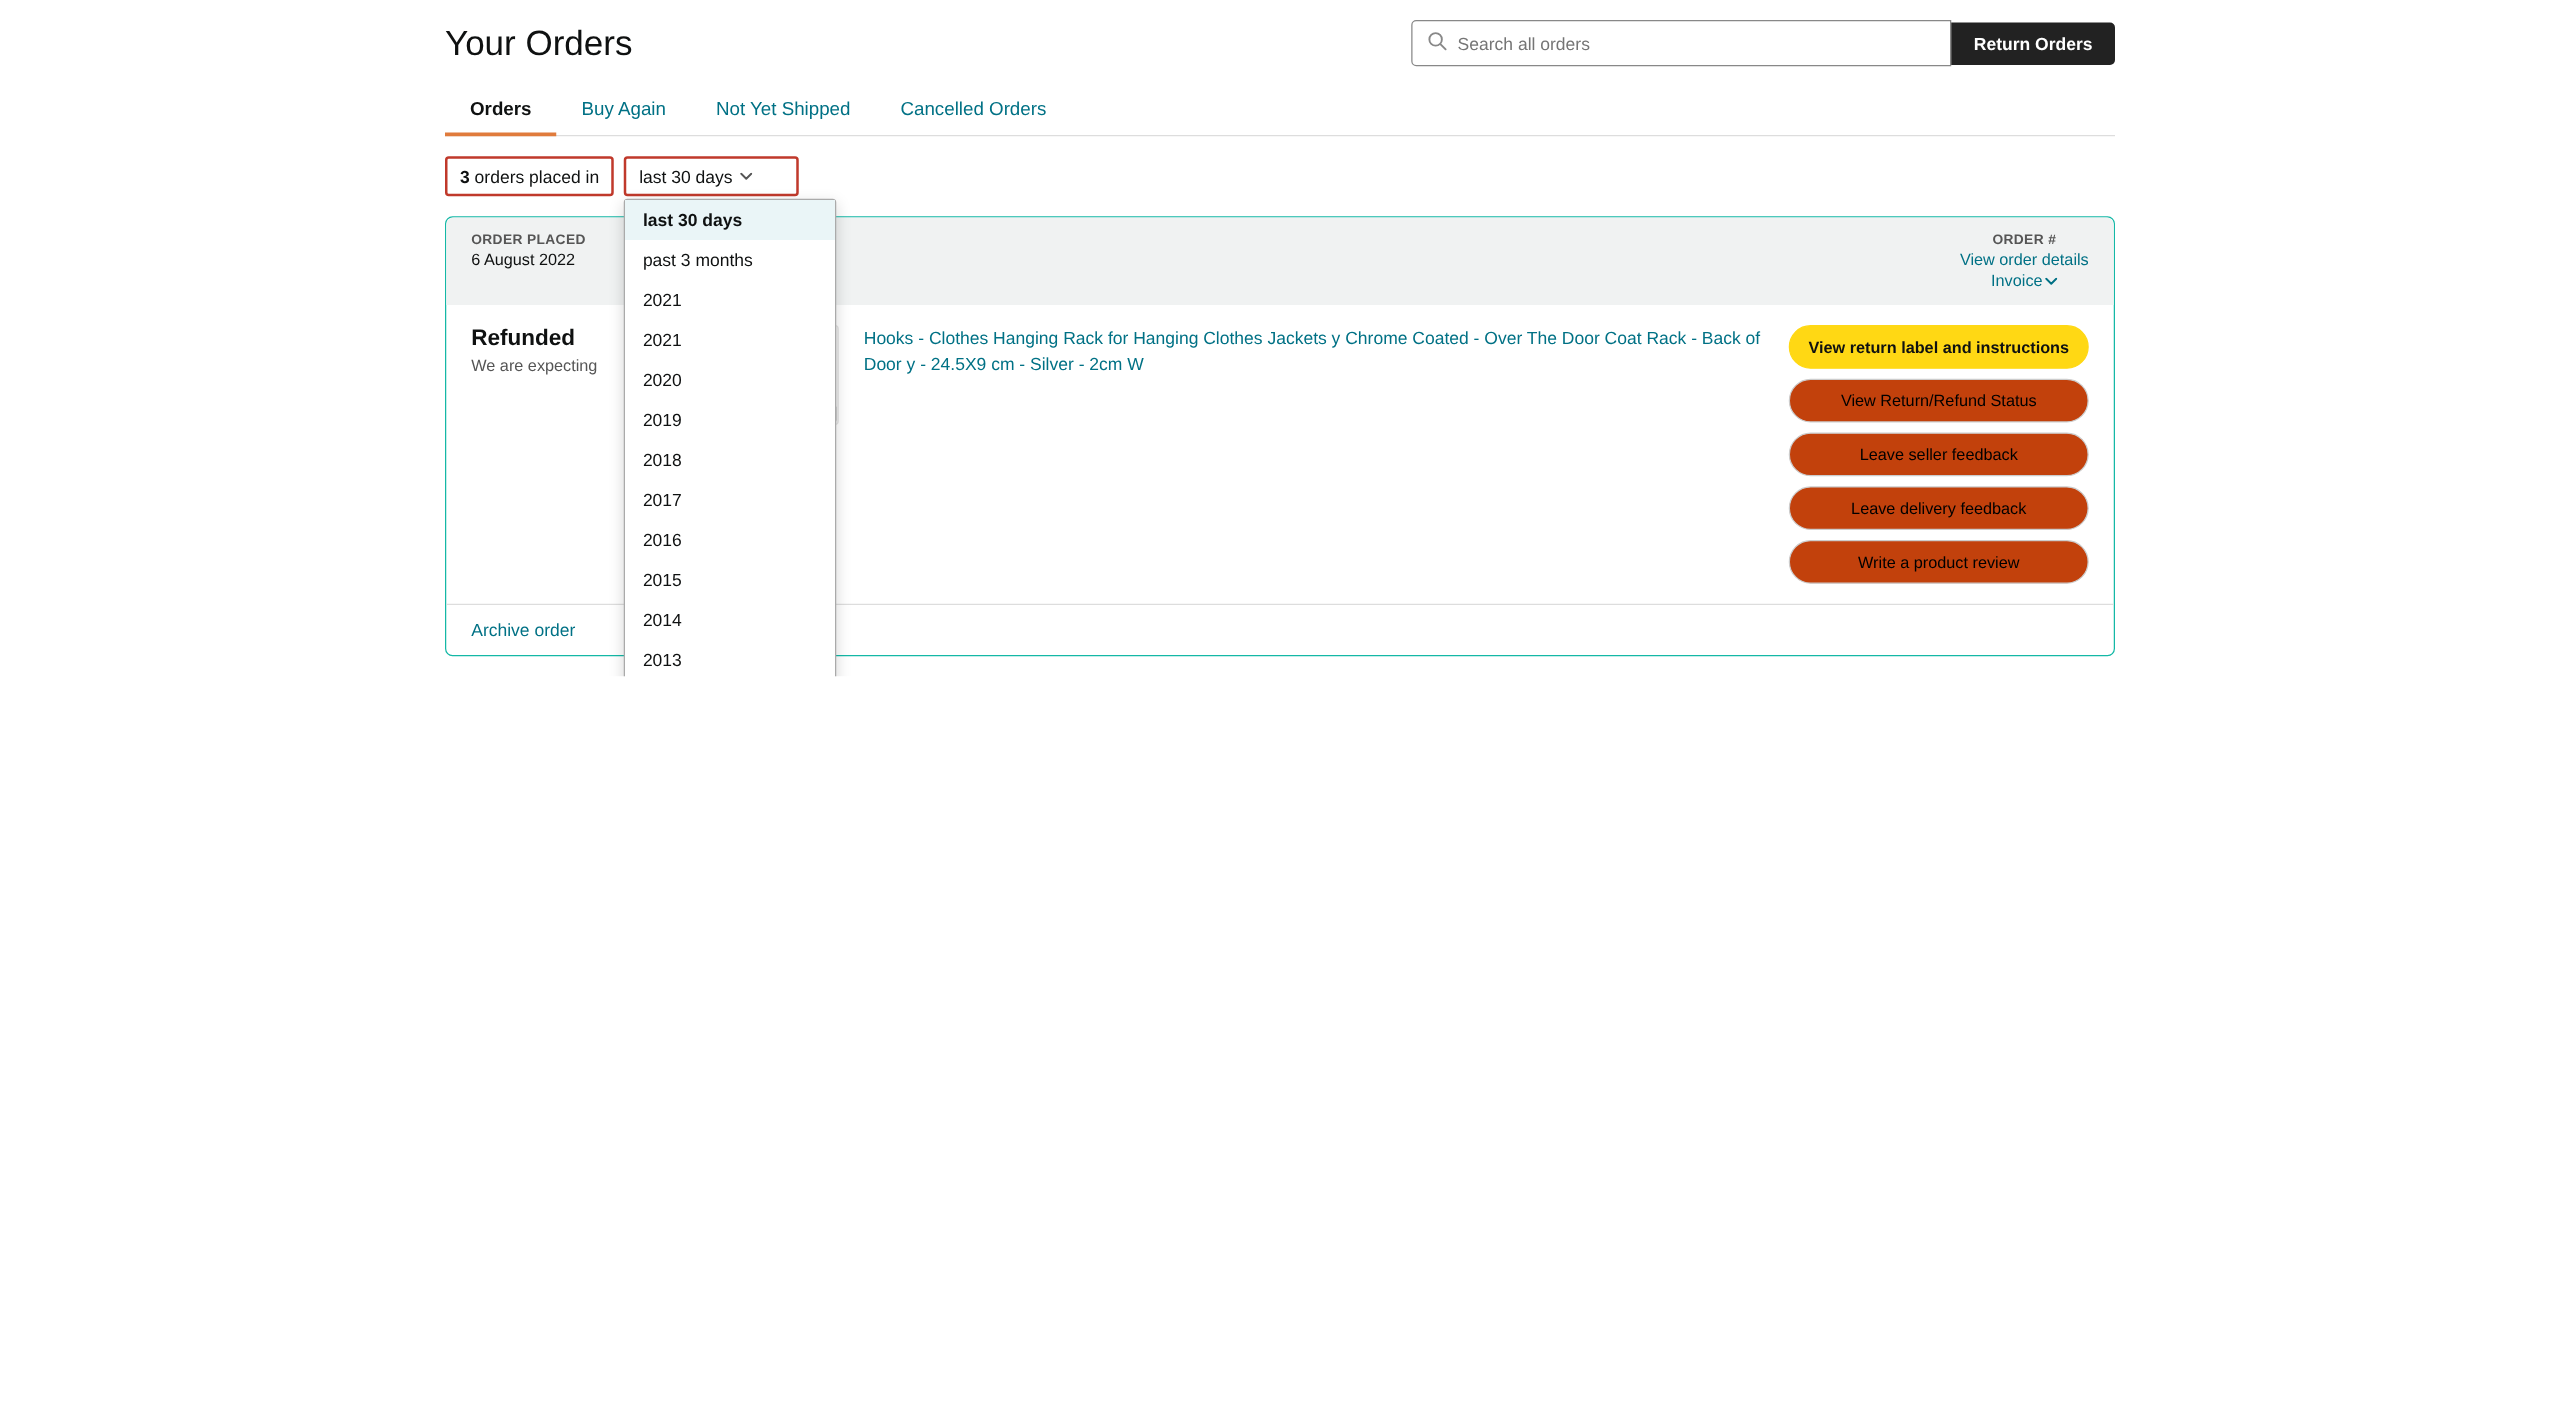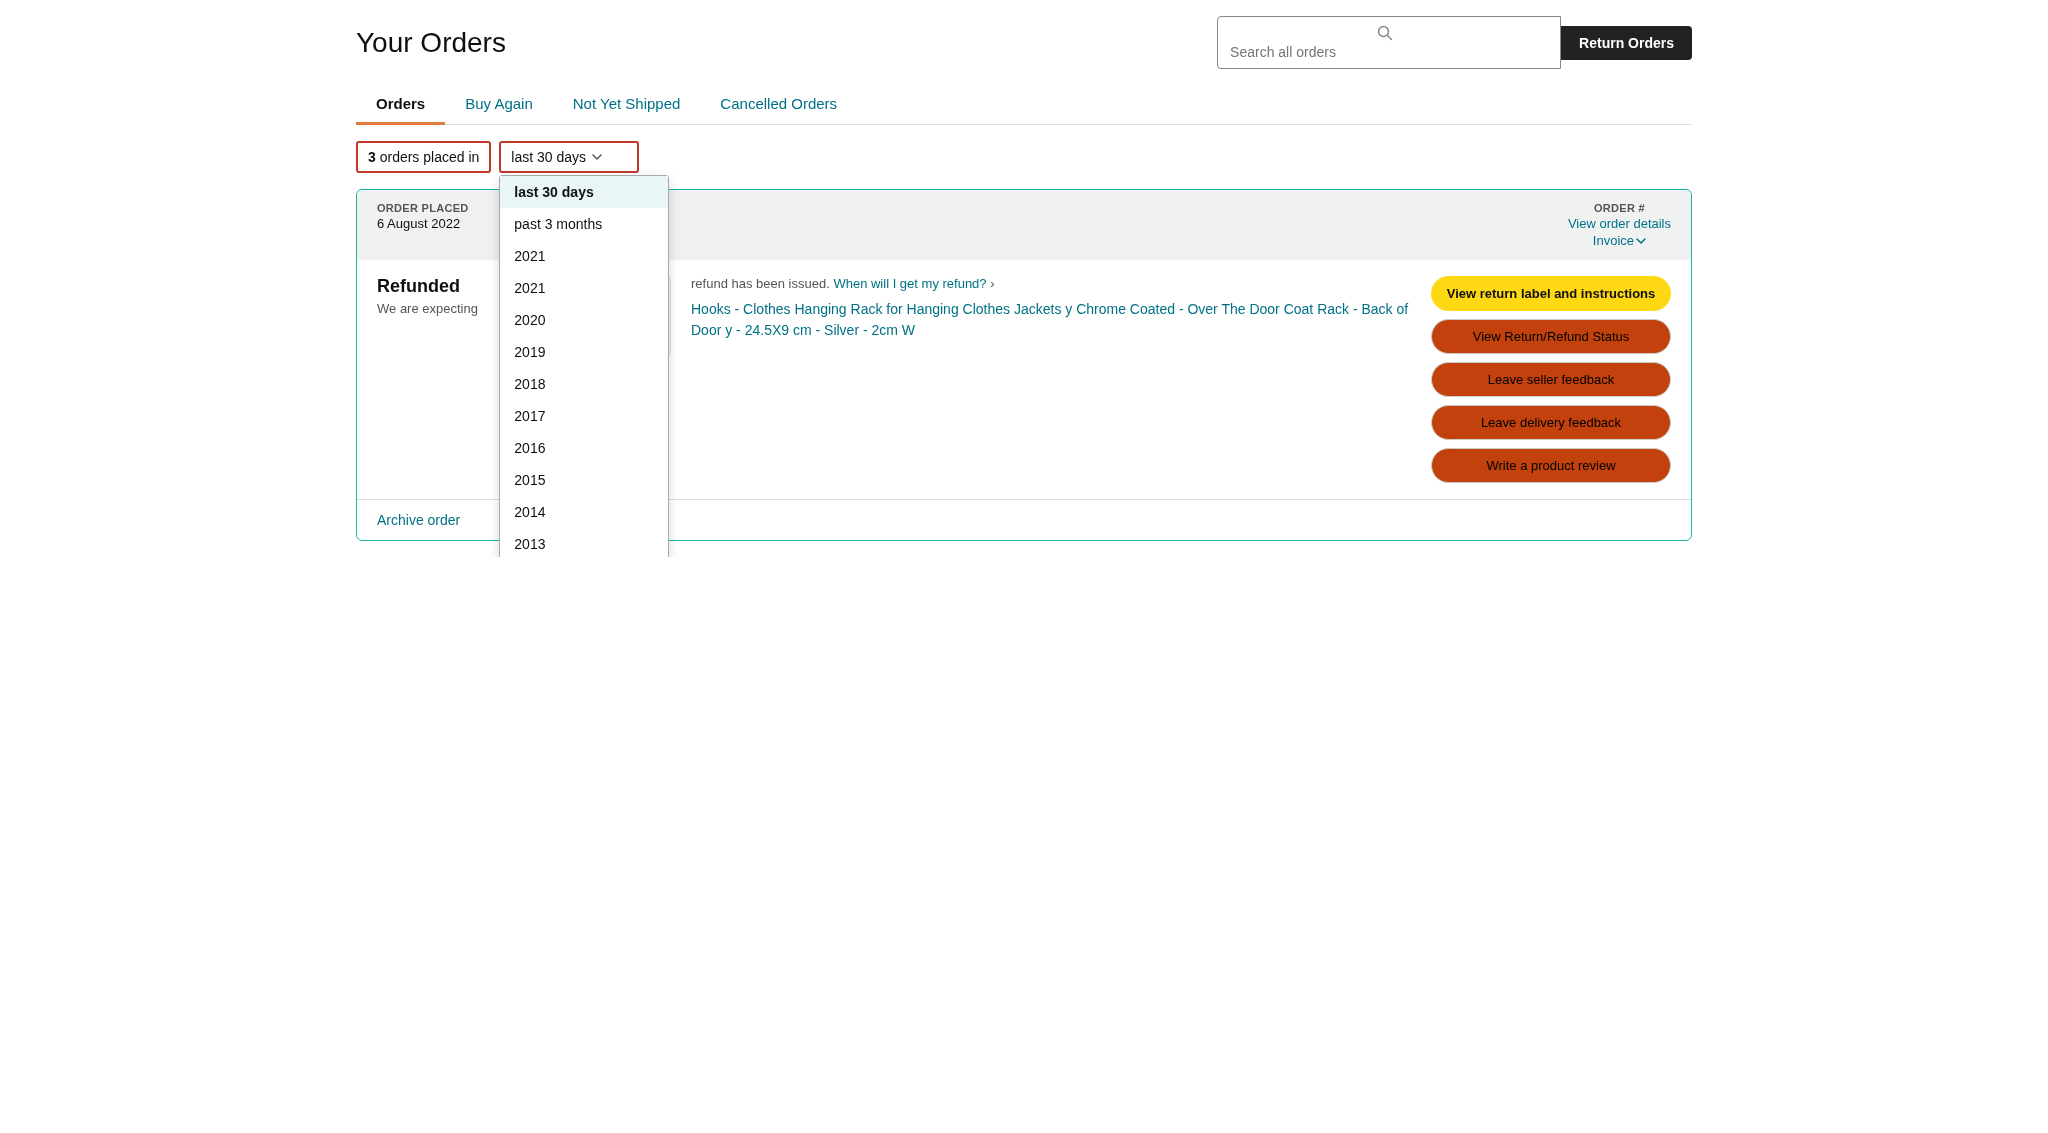--- a/index.html
+++ b/index.html
@@ -41,22 +41,21 @@
       align-items: center;
       gap: 0;
     }
     .search-input-wrapper {
       display: flex;
       align-items: center;
       border: 1px solid #888;
       border-radius: 4px 0 0 4px;
       background: #fff;
       padding: 8px 12px;
-      width: 344px;
-      flex-direction: column;
+      width: 432px;
     }
     .search-input-wrapper input {
       border: none;
       outline: none;
       font-size: 14px;
       color: #555;
       width: 100%;
       background: transparent;
     }
     .search-icon-svg {
@@ -421,25 +420,20 @@
               <path d="M30 15 Q40 20 42 28"></path>
               <path d="M30 22 Q38 27 40 34"></path>
               <path d="M30 29 Q36 34 38 40"></path>
             </g>
           </svg>
         </div>
         <span class="image-count-badge">2</span>
       </div>
 
       <div class="order-info-col">
-        <div class="refund-notice">
-          <span>refund has been issued.</span>
-          <a href="#">When will I get my refund?</a>
-          <span> ›</span>
-        </div>
         <a class="product-link" href="#">Hooks - Clothes Hanging Rack for Hanging Clothes Jackets y Chrome Coated - Over The Door Coat Rack - Back of Door y - 24.5X9 cm - Silver - 2cm W</a>
       </div>
 
       <div class="order-actions-col">
         <button class="action-btn primary">View return label and instructions</button>
         <button class="action-btn">View Return/Refund Status</button>
         <button class="action-btn">Leave seller feedback</button>
         <button class="action-btn">Leave delivery feedback</button>
         <button class="action-btn">Write a product review</button>
       </div>

